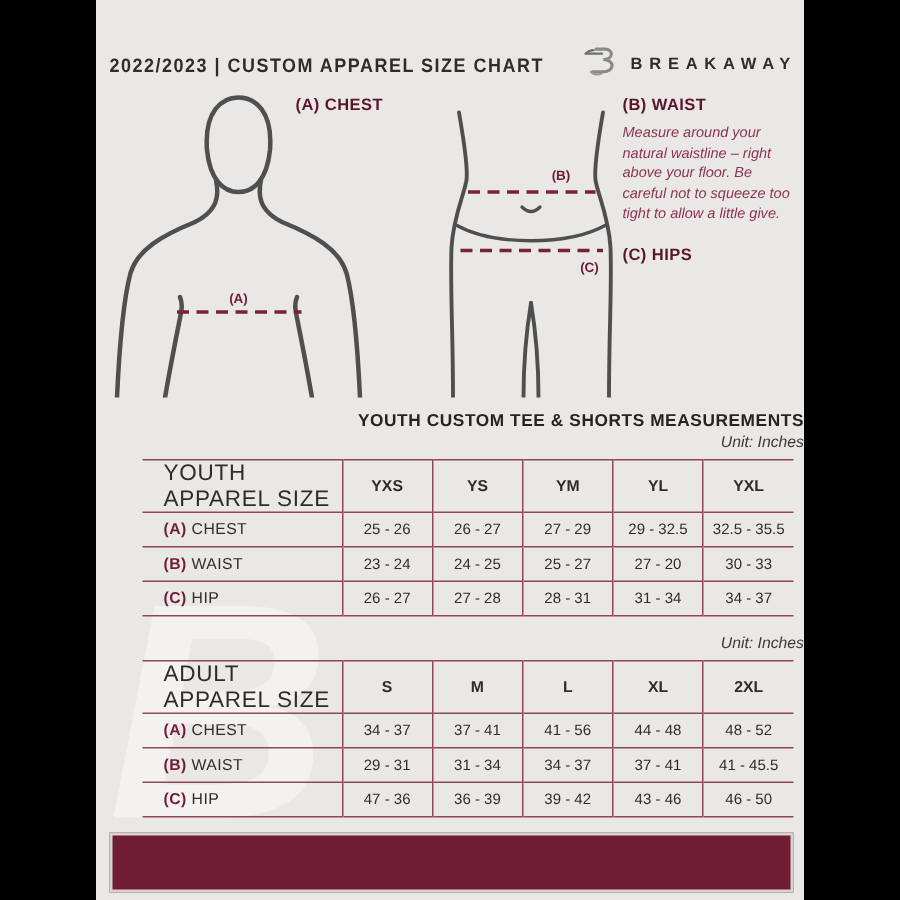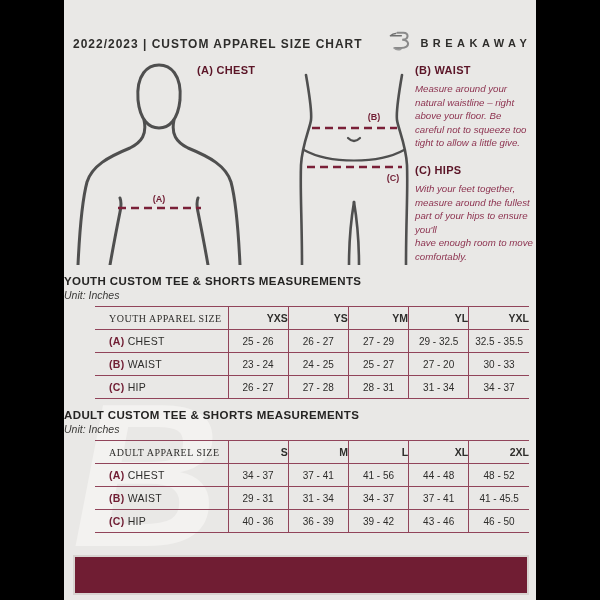--- a/index.html
+++ b/index.html
@@ -32,36 +32,36 @@
     margin:0;white-space:pre-line;}
   .guide-block{position:absolute;z-index:2;}
   #chest-block{left:133px;top:64px;width:116px;}
   #waist-block{left:351px;top:64px;width:118px;}
   #hips-block{left:351px;top:164px;width:118px;}
   .figure{position:absolute;z-index:1;}
   #torso-figure{left:6px;top:62px;}
   #lower-figure{left:228px;top:70px;}
 
   
-  .tbl-title{position:absolute;left:0;width:100%;text-align:left;font-weight:700;
+  .tbl-title{position:absolute;left:0;width:100%;text-align:right;font-weight:700;
     font-size:11.5px;letter-spacing:.4px;color:#252423;z-index:2;}
-  .tbl-unit{position:absolute;left:0;width:100%;text-align:left;font-style:italic;
+  .tbl-unit{position:absolute;left:0;width:100%;text-align:right;font-style:italic;
     font-size:10.5px;color:#3a3937;z-index:2;}
   #youth-title{top:275px;} #youth-unit{top:289px;}
   #adult-title{top:409px;} #adult-unit{top:423px;}
   table.size-table{position:absolute;left:31px;width:434px;border-collapse:collapse;
     table-layout:fixed;z-index:2;}
   #youth-table{top:306px;} #adult-table{top:440px;}
   .size-table th,.size-table td{height:22px;padding:0;vertical-align:middle;color:var(--ink);}
   .size-table tr{border-top:1.5px solid var(--line);}
   .size-table{border-bottom:1.5px solid var(--line);}
   .size-table .c-size{border-left:1.5px solid var(--line);text-align:center;}
-  .size-table thead .c-label{font-weight:400;font-size:10px;letter-spacing:.5px;
-    text-align:left;padding-left:14px;font-family:Liberation Serif, serif;}
-  .size-table thead .c-size{font-weight:700;font-size:10.5px;text-align:right;}
+  .size-table thead .c-label{font-weight:400;font-size:15px;letter-spacing:.5px;
+    text-align:left;padding-left:14px;}
+  .size-table thead .c-size{font-weight:700;font-size:10.5px;}
   .size-table tbody .c-label{font-size:10.5px;text-align:left;padding-left:14px;letter-spacing:.3px;}
   .size-table tbody .pfx{font-weight:700;color:var(--maroon);}
   .size-table tbody .val{font-size:10px;}
 
   
   .footer-bar{position:absolute;left:9px;top:555px;width:452px;height:36px;
     background:var(--maroon);border:2px solid #d7d3d0;z-index:3;}
 </style>
 </head>
 <body>
@@ -120,22 +120,20 @@
 
       <div class="guide-block" id="chest-block">
         <p class="guide-heading">(A) CHEST</p>
       </div>
       <div class="guide-block" id="waist-block">
         <p class="guide-heading">(B) WAIST</p>
         <p class="guide-text">Measure around your natural waistline – right above your floor. Be careful not to squeeze too tight to allow a little give.</p>
       </div>
       <div class="guide-block" id="hips-block">
         <p class="guide-heading">(C) HIPS</p>
-        <p class="guide-text">With your feet together, measure around the fullest part of your hips to ensure you'll
-have enough room to move comfortably.</p>
       </div>
 
       <div class="tbl-title" id="youth-title">YOUTH CUSTOM TEE &amp; SHORTS MEASUREMENTS</div>
       <div class="tbl-unit" id="youth-unit">Unit: Inches</div>
       <table class="size-table" id="youth-table">
         <colgroup>
             <col style="width:133px">
             <col>
             <col>
             <col>
@@ -173,21 +171,20 @@
               <td class="c-label"><span class="pfx">(C)</span><span> HIP</span></td>
               <td class="c-size val">26 - 27</td>
               <td class="c-size val">27 - 28</td>
               <td class="c-size val">28 - 31</td>
               <td class="c-size val">31 - 34</td>
               <td class="c-size val">34 - 37</td>
             </tr>
           </tbody>
       </table>
 
-      <div class="tbl-title" id="adult-title">ADULT CUSTOM TEE &amp; SHORTS MEASUREMENTS</div>
       <div class="tbl-unit" id="adult-unit">Unit: Inches</div>
       <table class="size-table" id="adult-table">
         <colgroup>
             <col style="width:133px">
             <col>
             <col>
             <col>
             <col>
             <col>
           </colgroup>
@@ -213,21 +210,21 @@
             <tr>
               <td class="c-label"><span class="pfx">(B)</span><span> WAIST</span></td>
               <td class="c-size val">29 - 31</td>
               <td class="c-size val">31 - 34</td>
               <td class="c-size val">34 - 37</td>
               <td class="c-size val">37 - 41</td>
               <td class="c-size val">41 - 45.5</td>
             </tr>
             <tr>
               <td class="c-label"><span class="pfx">(C)</span><span> HIP</span></td>
-              <td class="c-size val">40 - 36</td>
+              <td class="c-size val">47 - 36</td>
               <td class="c-size val">36 - 39</td>
               <td class="c-size val">39 - 42</td>
               <td class="c-size val">43 - 46</td>
               <td class="c-size val">46 - 50</td>
             </tr>
           </tbody>
       </table>
 
       <div class="footer-bar"></div>
     </div>

